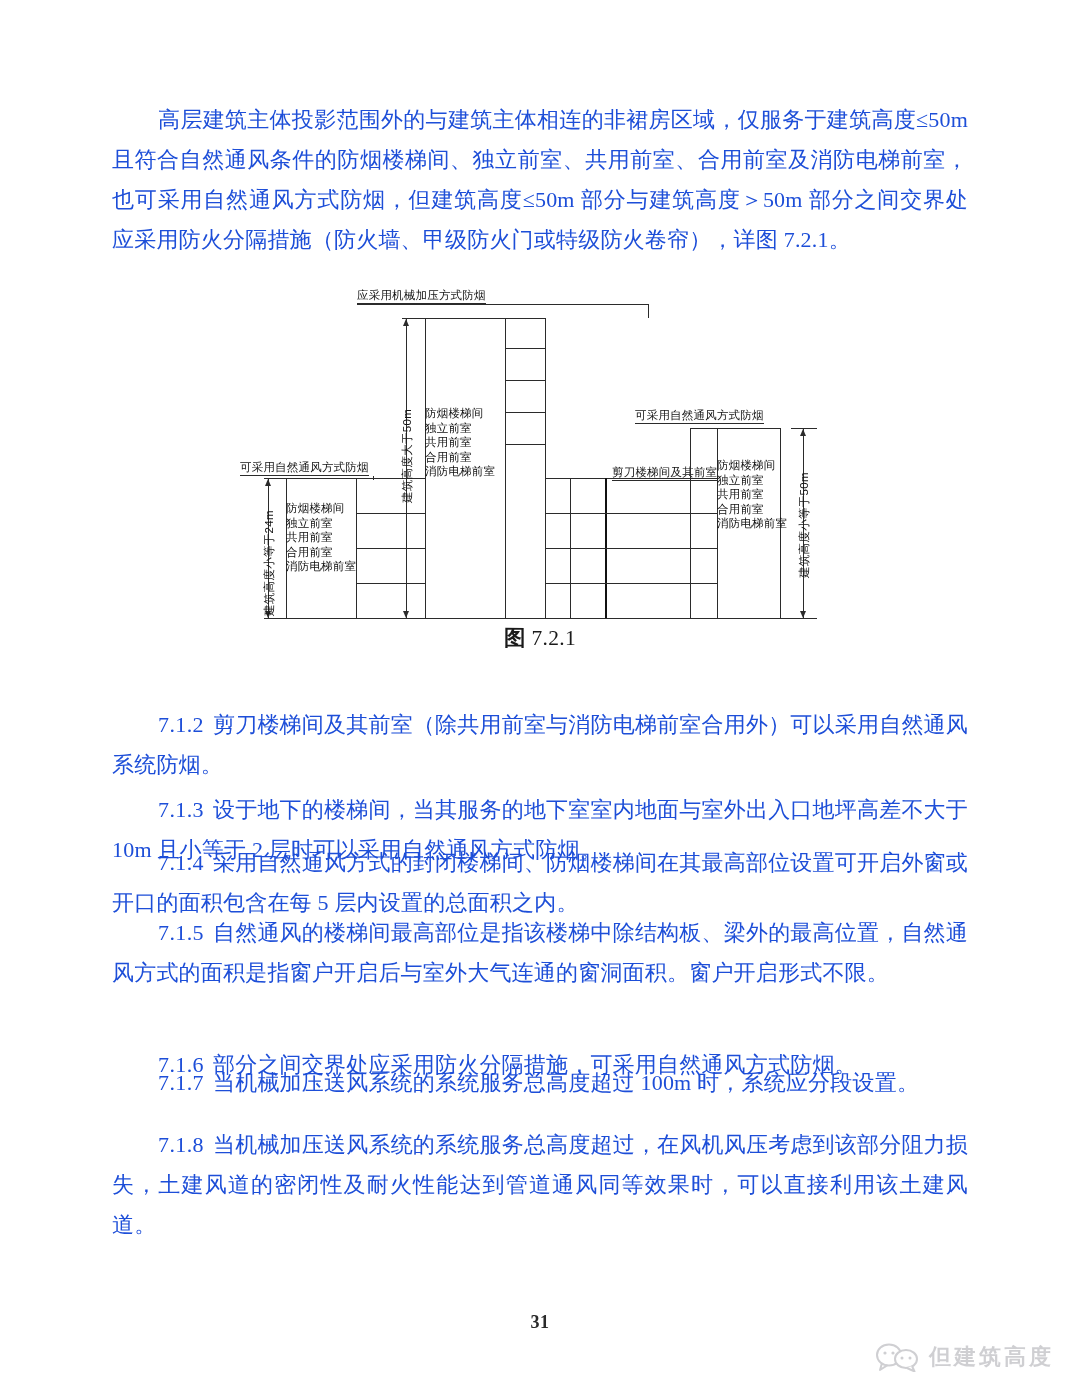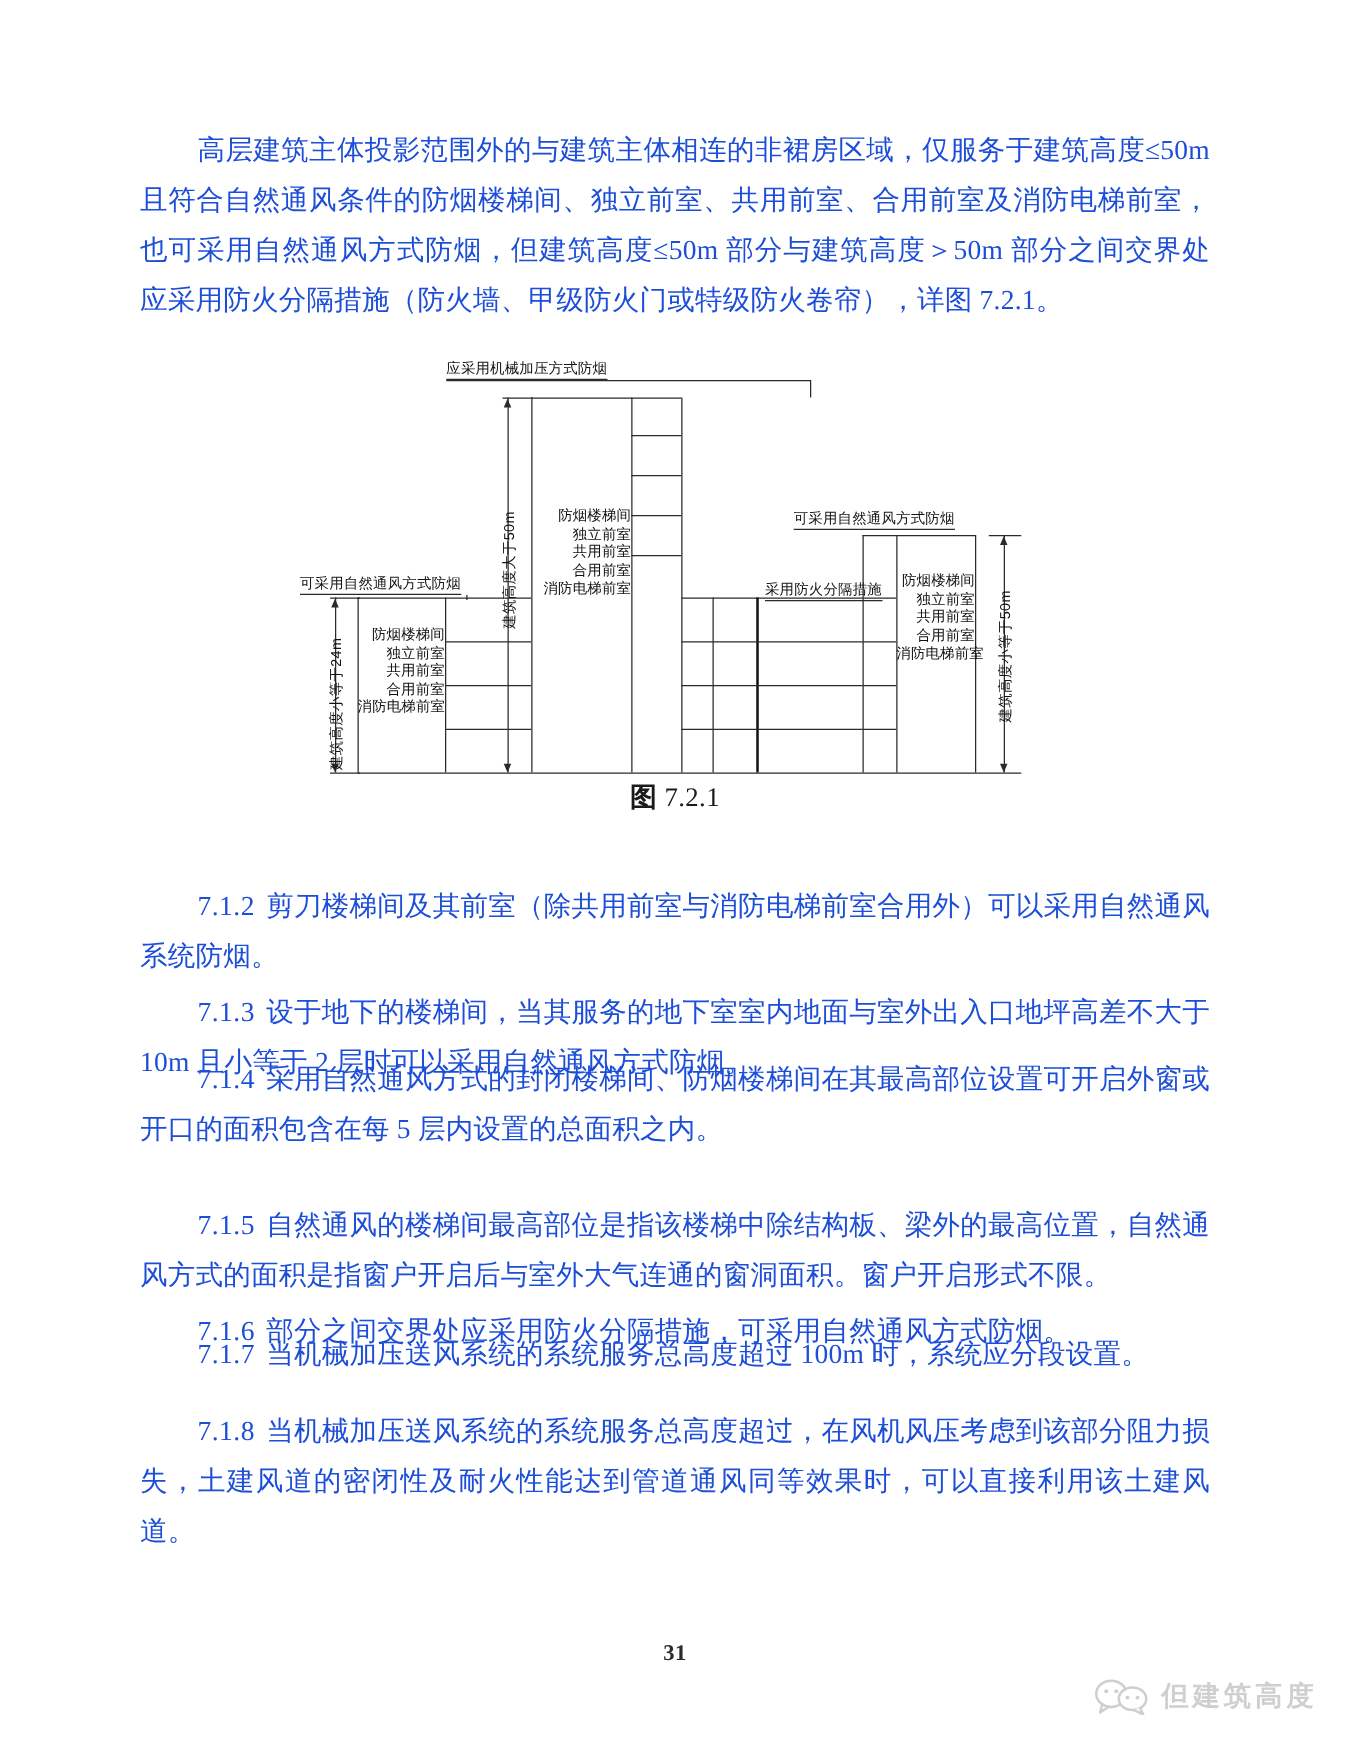--- a/index.html
+++ b/index.html
@@ -88,21 +88,21 @@
     letter-spacing: 0.2px;
   }
   .callout.underlined { border-bottom: 1px solid #2b2b2b; padding-bottom: 1px; }
 
   
   .room-stack {
     position: absolute;
     font-family: "Liberation Sans", "DejaVu Sans", sans-serif;
     font-size: 11.5px;
     line-height: 14.5px;
-    text-align: right;
+    text-align: left;
     white-space: nowrap;
     color: #111;
     letter-spacing: 0.2px;
   }
 
   
   .dim-text {
     position: absolute;
     font-family: "Liberation Sans", "DejaVu Sans", sans-serif;
     font-size: 11.5px;
@@ -212,21 +212,21 @@
 
       <div class="ln h" style="left:305px; top:190px; width:145px;"></div>
       <div class="ln v" style="left:330px; top:190px; height:140px;"></div>
 
       <div class="ln v thick" style="left:365px; top:190px; height:140px;"></div>
 
       <div class="ln h" style="left:305px; top:225px; width:145px;"></div>
       <div class="ln h" style="left:305px; top:260px; width:145px;"></div>
       <div class="ln h" style="left:305px; top:295px; width:145px;"></div>
 
-      <div class="callout underlined" style="left:372px; top:177px;">采用防火分隔措施</div>
+      <div class="callout underlined" style="left:372px; top:177px;">剪刀楼梯间及其前室</div>
 
       <div class="ln h" style="left:450px; top:140px; width:90px;"></div>
       <div class="ln v" style="left:450px; top:140px; height:190px;"></div>
       <div class="ln v" style="left:477px; top:140px; height:190px;"></div>
       <div class="ln v" style="left:540px; top:140px; height:190px;"></div>
 
       <div class="ln h" style="left:450px; top:190px; width:27px;"></div>
       <div class="ln h" style="left:450px; top:225px; width:27px;"></div>
       <div class="ln h" style="left:450px; top:260px; width:27px;"></div>
       <div class="ln h" style="left:450px; top:295px; width:27px;"></div>
@@ -275,21 +275,21 @@
   </div>
 
   <div class="para" style="top:790px;">
     <span class="indent"></span><span class="num">7.1.3</span><span class="gap"></span><span>设于地下的楼梯间，当其服务的地下室室内地面与室外出入口地坪高差不大于 10m 且小等于 2 层时可以采用自然通风方式防烟。</span>
   </div>
 
   <div class="para" style="top:843px;">
     <span class="indent"></span><span class="num">7.1.4</span><span class="gap"></span><span>采用自然通风方式的封闭楼梯间、防烟楼梯间在其最高部位设置可开启外窗或开口的面积包含在每 5 层内设置的总面积之内。</span>
   </div>
 
-  <div class="para" style="top:960px;font-family:Liberation Serif, serif;">
+  <div class="para" style="top:913px;font-family:Liberation Serif, serif;">
     <span class="indent"></span><span class="num">7.1.5</span><span class="gap"></span><span>自然通风的楼梯间最高部位是指该楼梯中除结构板、梁外的最高位置，自然通风方式的面积是指窗户开启后与室外大气连通的窗洞面积。窗户开启形式不限。</span>
   </div>
 
   <div class="para" style="top:1045px;">
     <span class="indent"></span><span class="num">7.1.6</span><span class="gap"></span><span>部分之间交界处应采用防火分隔措施，可采用自然通风方式防烟。</span>
   </div>
 
   <div class="para" style="top:1063px;">
     <span class="indent"></span><span class="num">7.1.7</span><span class="gap"></span><span>当机械加压送风系统的系统服务总高度超过 100m 时，系统应分段设置。</span>
   </div>

